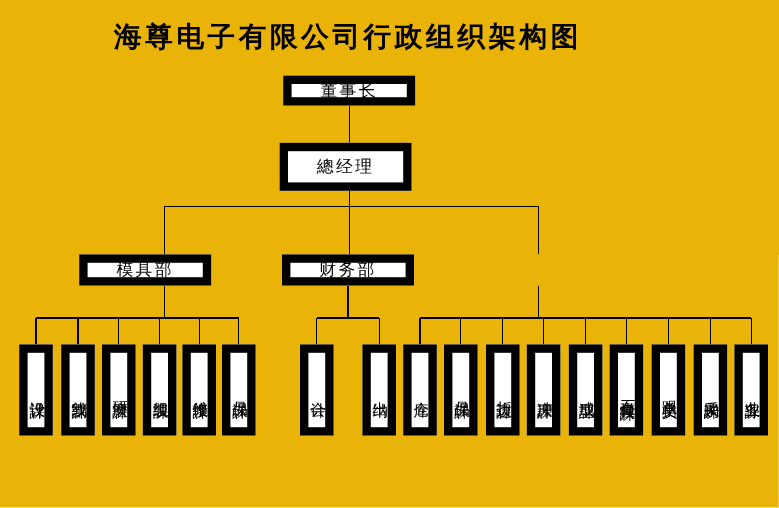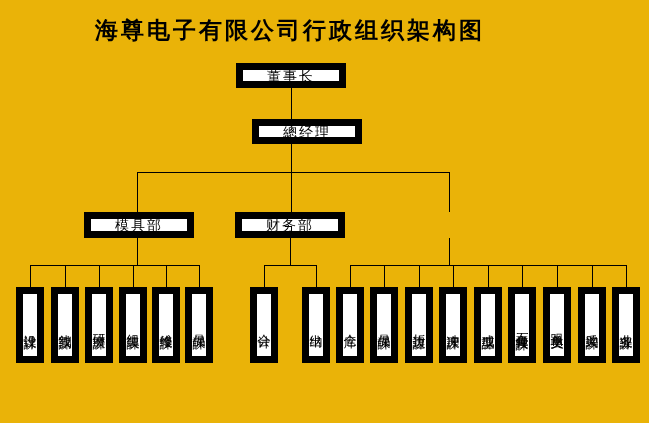--- a/index.html
+++ b/index.html
@@ -100,23 +100,23 @@
     <line x1="522" y1="265" x2="522" y2="287"></line>
     <line x1="557" y1="265" x2="557" y2="287"></line>
     <line x1="592" y1="265" x2="592" y2="287"></line>
     <line x1="626" y1="265" x2="626" y2="287"></line>
   </svg>
 
   <div class="title">海尊电子有限公司行政组织架构图</div>
 
   <div class="box h" style="left:236px;top:63px;width:110px;height:25px">董事长</div>
 
-  <div class="box h" style="left:252px;top:119px;width:110px;height:25px">總经理</div>
+  <div class="box h" style="left:233px;top:119px;width:110px;height:40px">總经理</div>
 
-  <div class="box h" style="left:84px;top:212px;width:110px;height:26px">模具部</div>
+  <div class="box h" style="left:66px;top:212px;width:110px;height:26px">模具部</div>
   <div class="box h" style="left:235px;top:212px;width:110px;height:26px">财务部</div>
 
   <div class="box v" style="left:16px;top:287px;width:28px;height:76px">设计課</div>
   <div class="box v" style="left:51px;top:287px;width:28px;height:76px">线割課</div>
   <div class="box v" style="left:85px;top:287px;width:28px;height:76px">研磨課</div>
   <div class="box v" style="left:119px;top:287px;width:28px;height:76px">组装課</div>
   <div class="box v" style="left:152px;top:287px;width:28px;height:76px">维修課</div>
   <div class="box v" style="left:185px;top:287px;width:28px;height:76px">品保課</div>
 
   <div class="box v" style="left:250px;top:287px;width:28px;height:76px">会计</div>

